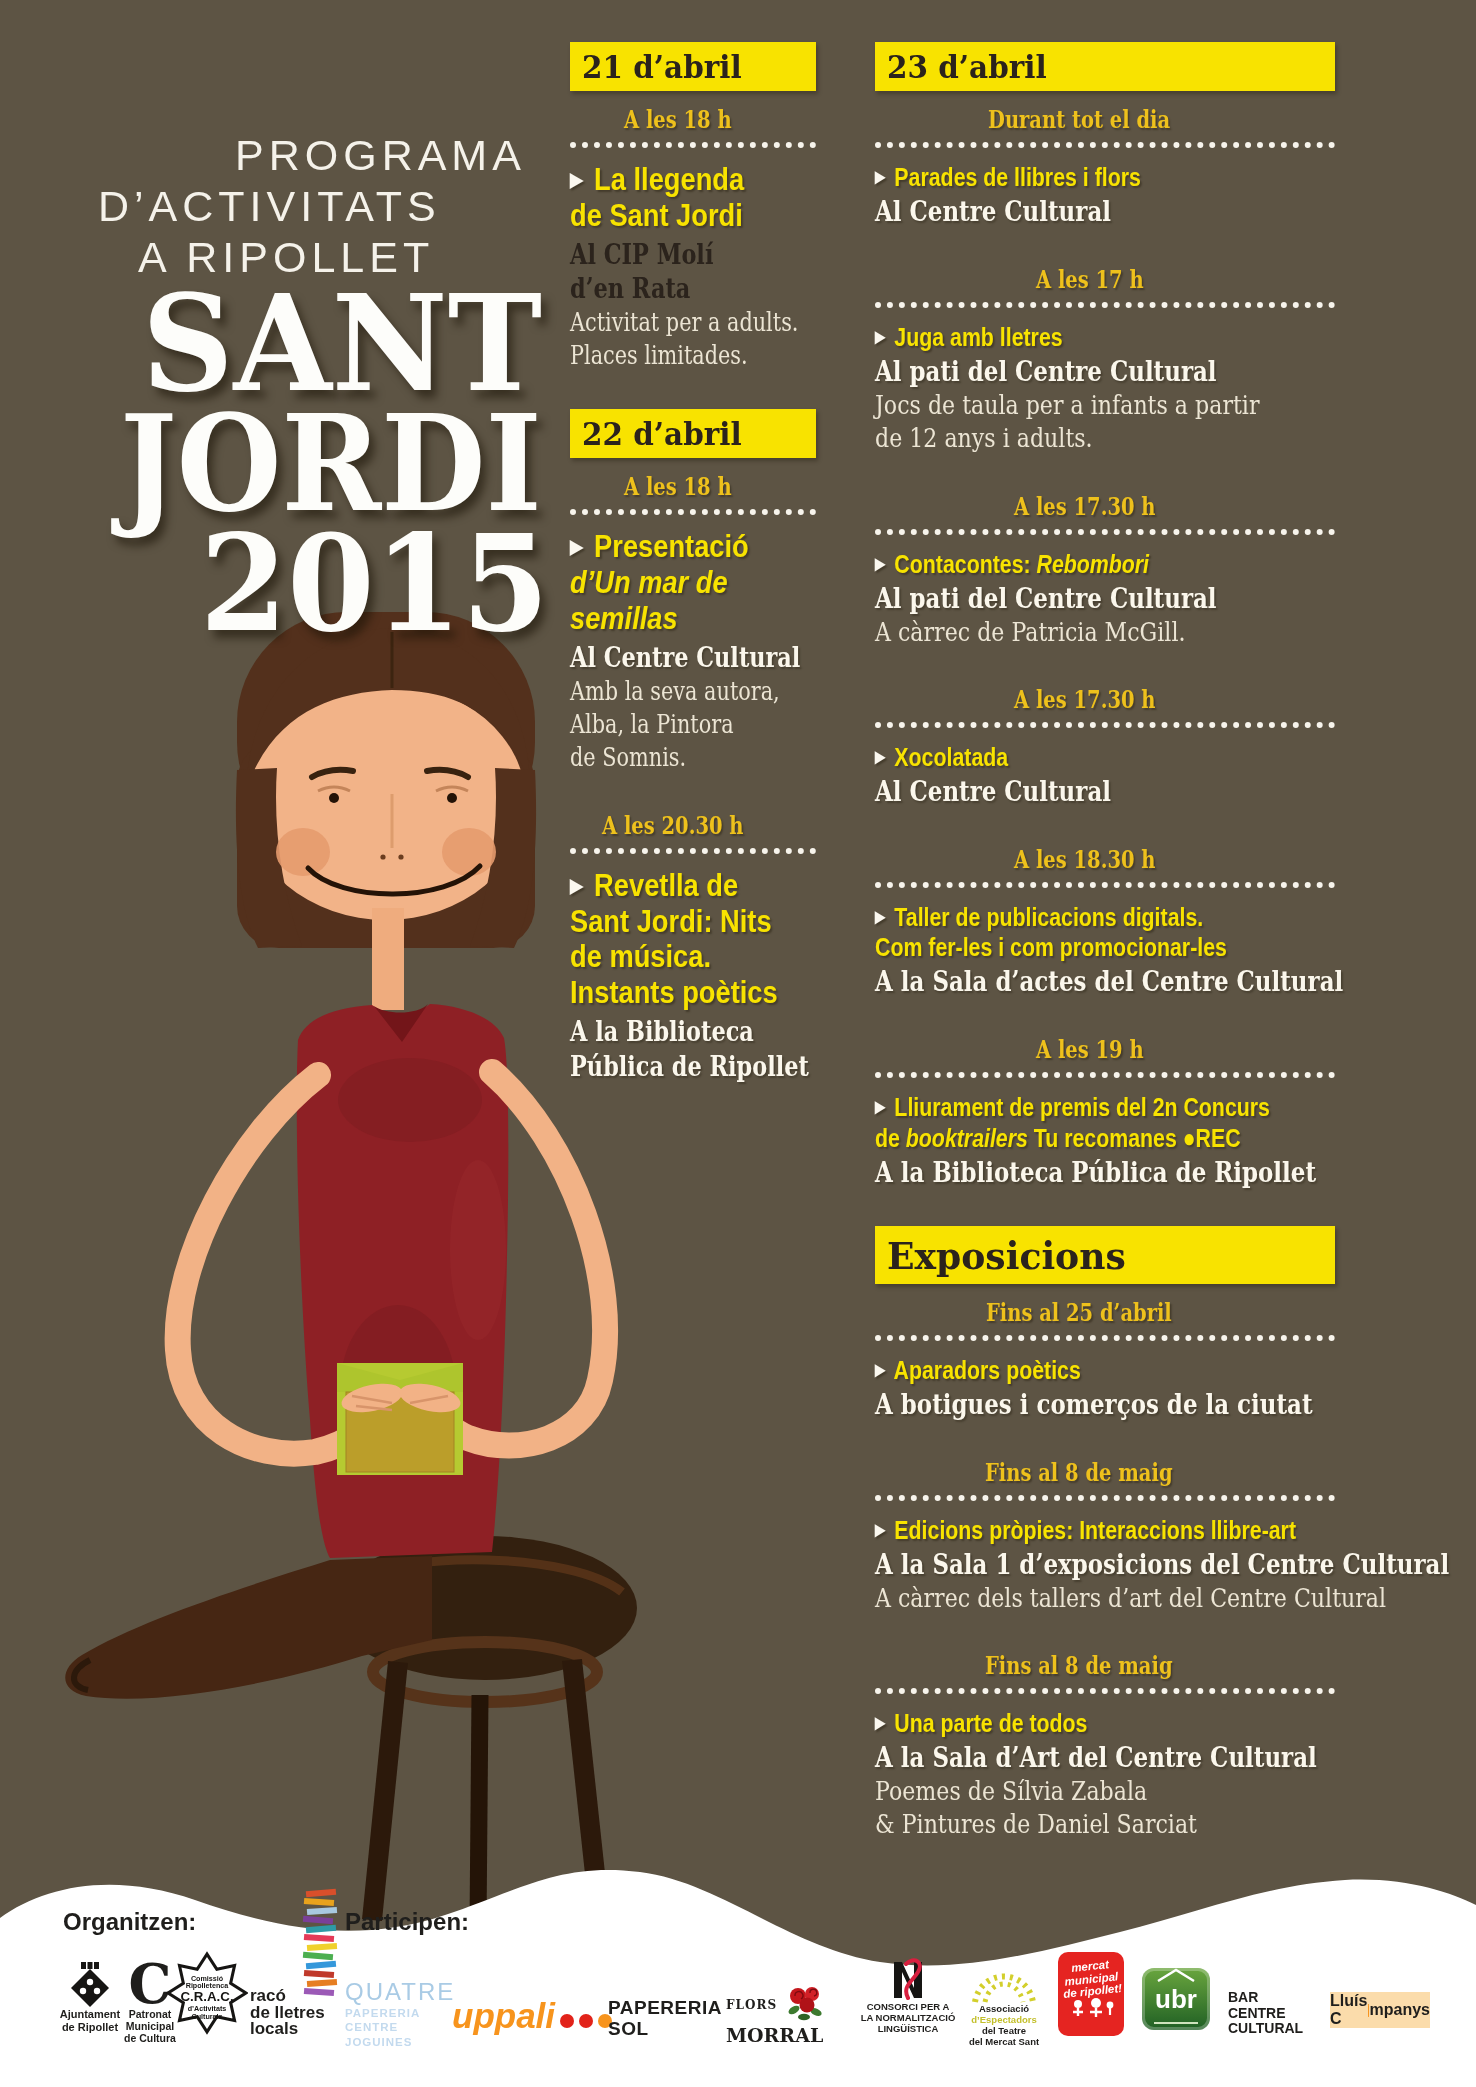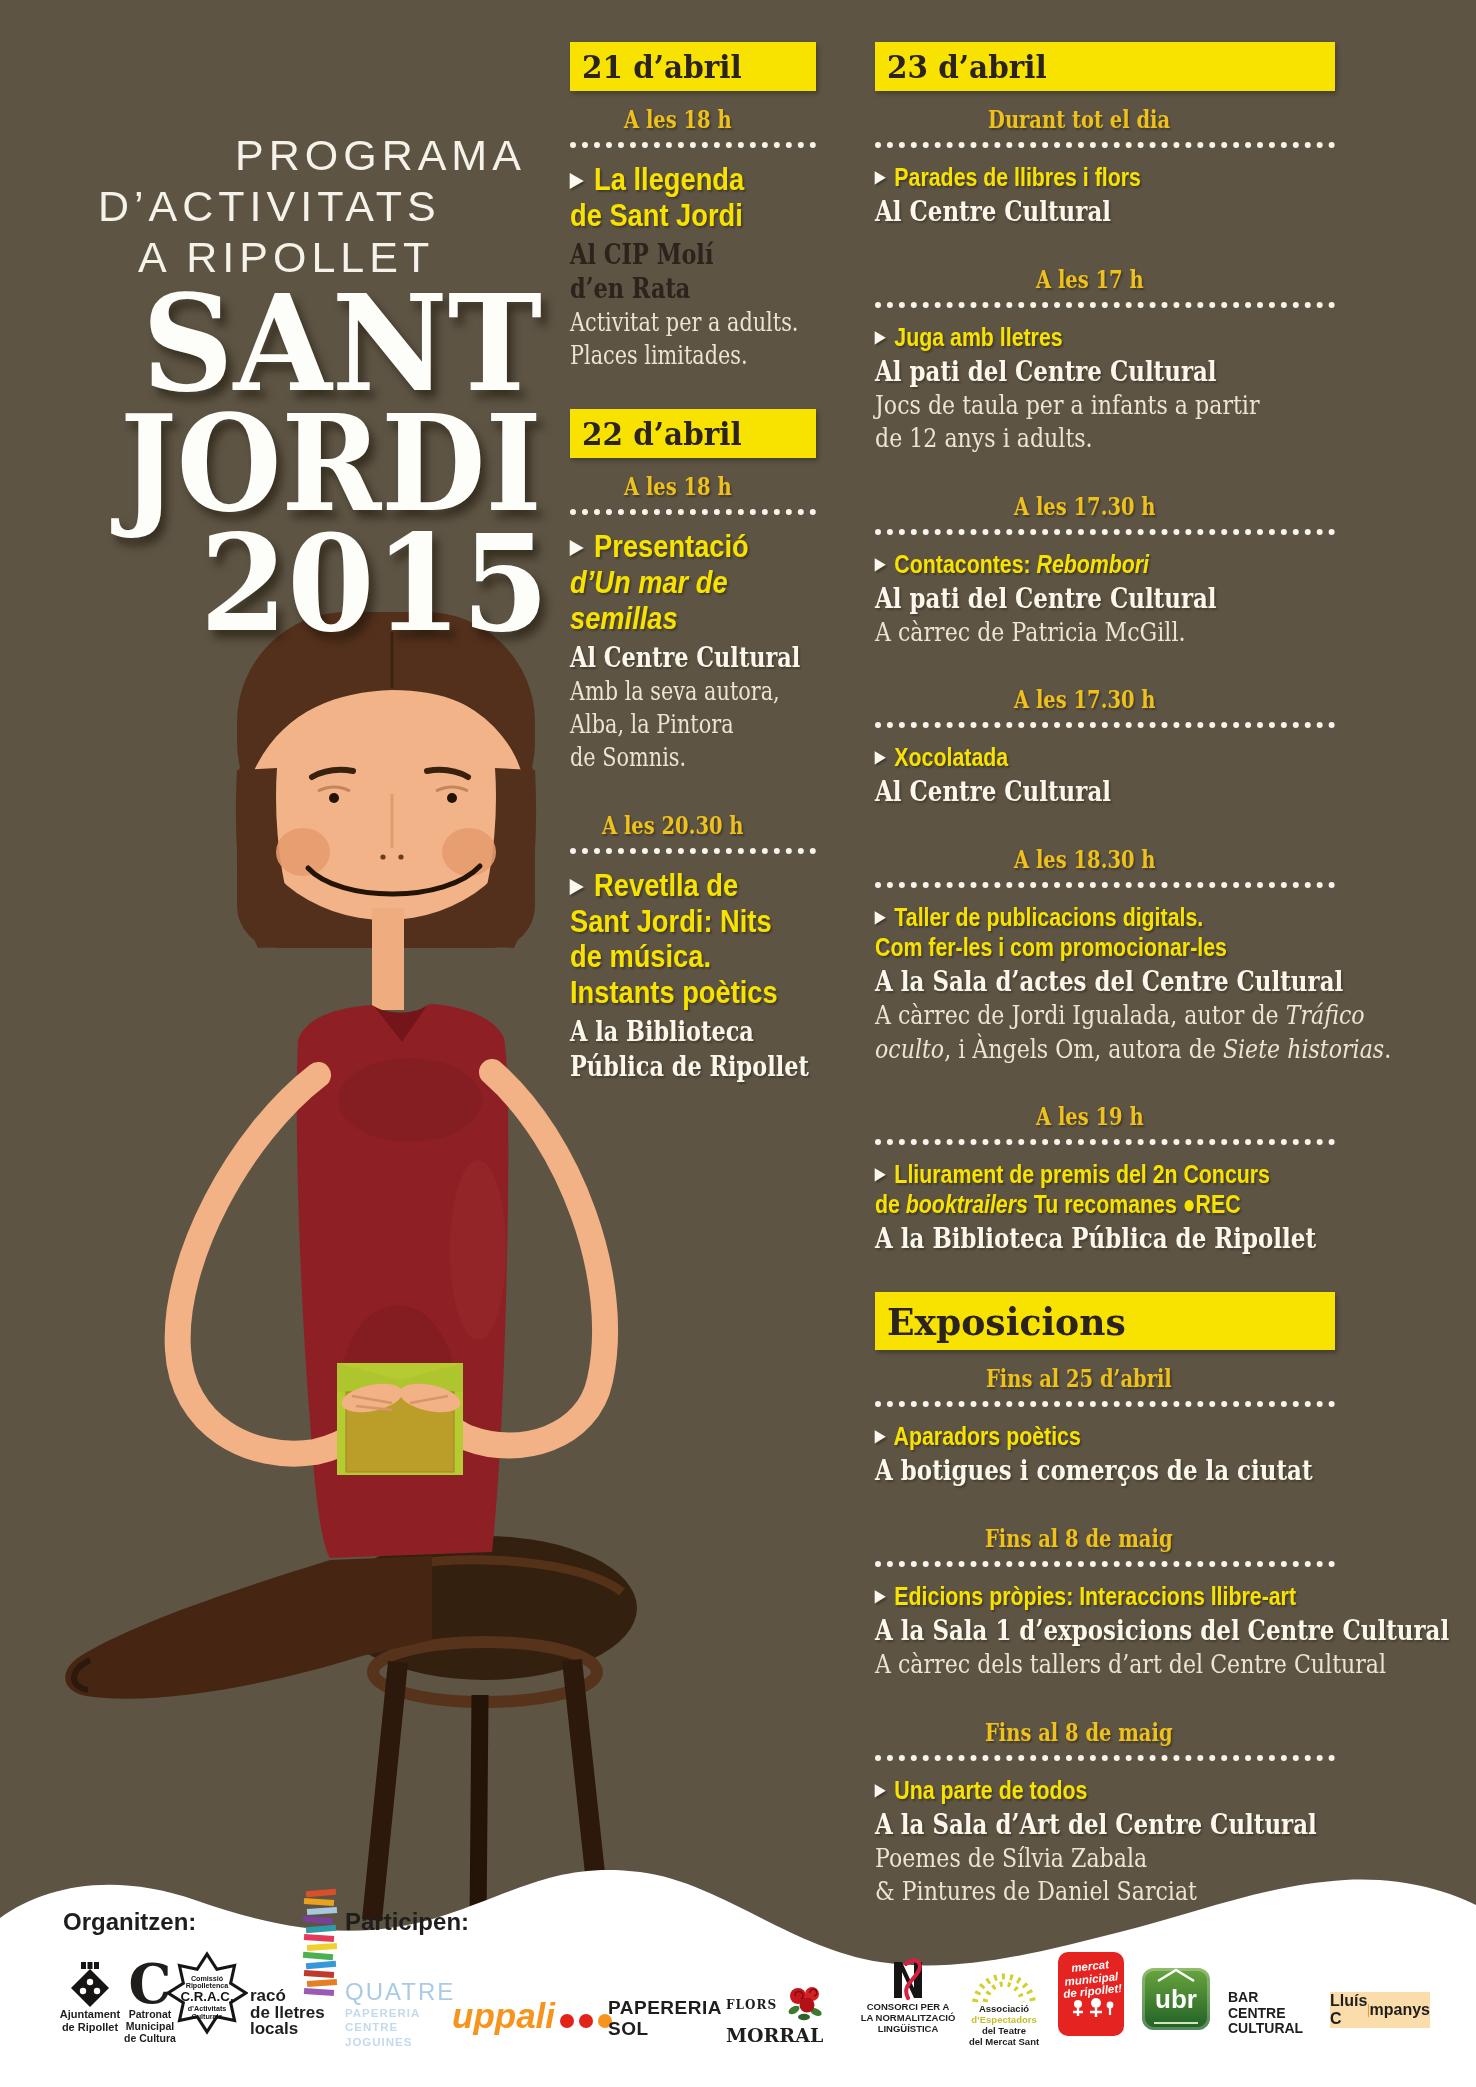--- a/index.html
+++ b/index.html
@@ -228,22 +228,20 @@
       <div class="title"><span class="t-in"><span class="arrow">▶</span> <span>Xocolatada</span><span class="it"></span><span></span></span></div>
       <div class="loc"><span class="loc-in">Al Centre Cultural</span></div>
     </div>
 
     <div class="event">
       <div class="time"><span class="time-in">A les 18.30 h</span></div>
       <div class="dots"></div>
       <div class="title"><span class="t-in"><span class="arrow">▶</span> <span>Taller de publicacions digitals.
 Com fer-les i com promocionar-les</span><span class="it"></span><span></span></span></div>
       <div class="loc"><span class="loc-in">A la Sala d’actes del Centre Cultural</span></div>
-      <div class="det"><span class="det-in"><span>A càrrec de Jordi Igualada, autor de </span><span class="it">Tráfico
-oculto</span><span>, i Àngels Om, autora de </span><span class="it">Siete historias</span><span>.</span></span></div>
     </div>
 
     <div class="event">
       <div class="time"><span class="time-in">A les 19 h</span></div>
       <div class="dots"></div>
       <div class="title"><span class="t-in"><span class="arrow">▶</span> <span>Lliurament de premis del 2n Concurs
 de </span><span class="it">booktrailers</span><span> Tu recomanes ●REC</span></span></div>
       <div class="loc"><span class="loc-in">A la Biblioteca Pública de Ripollet</span></div>
     </div>
 

